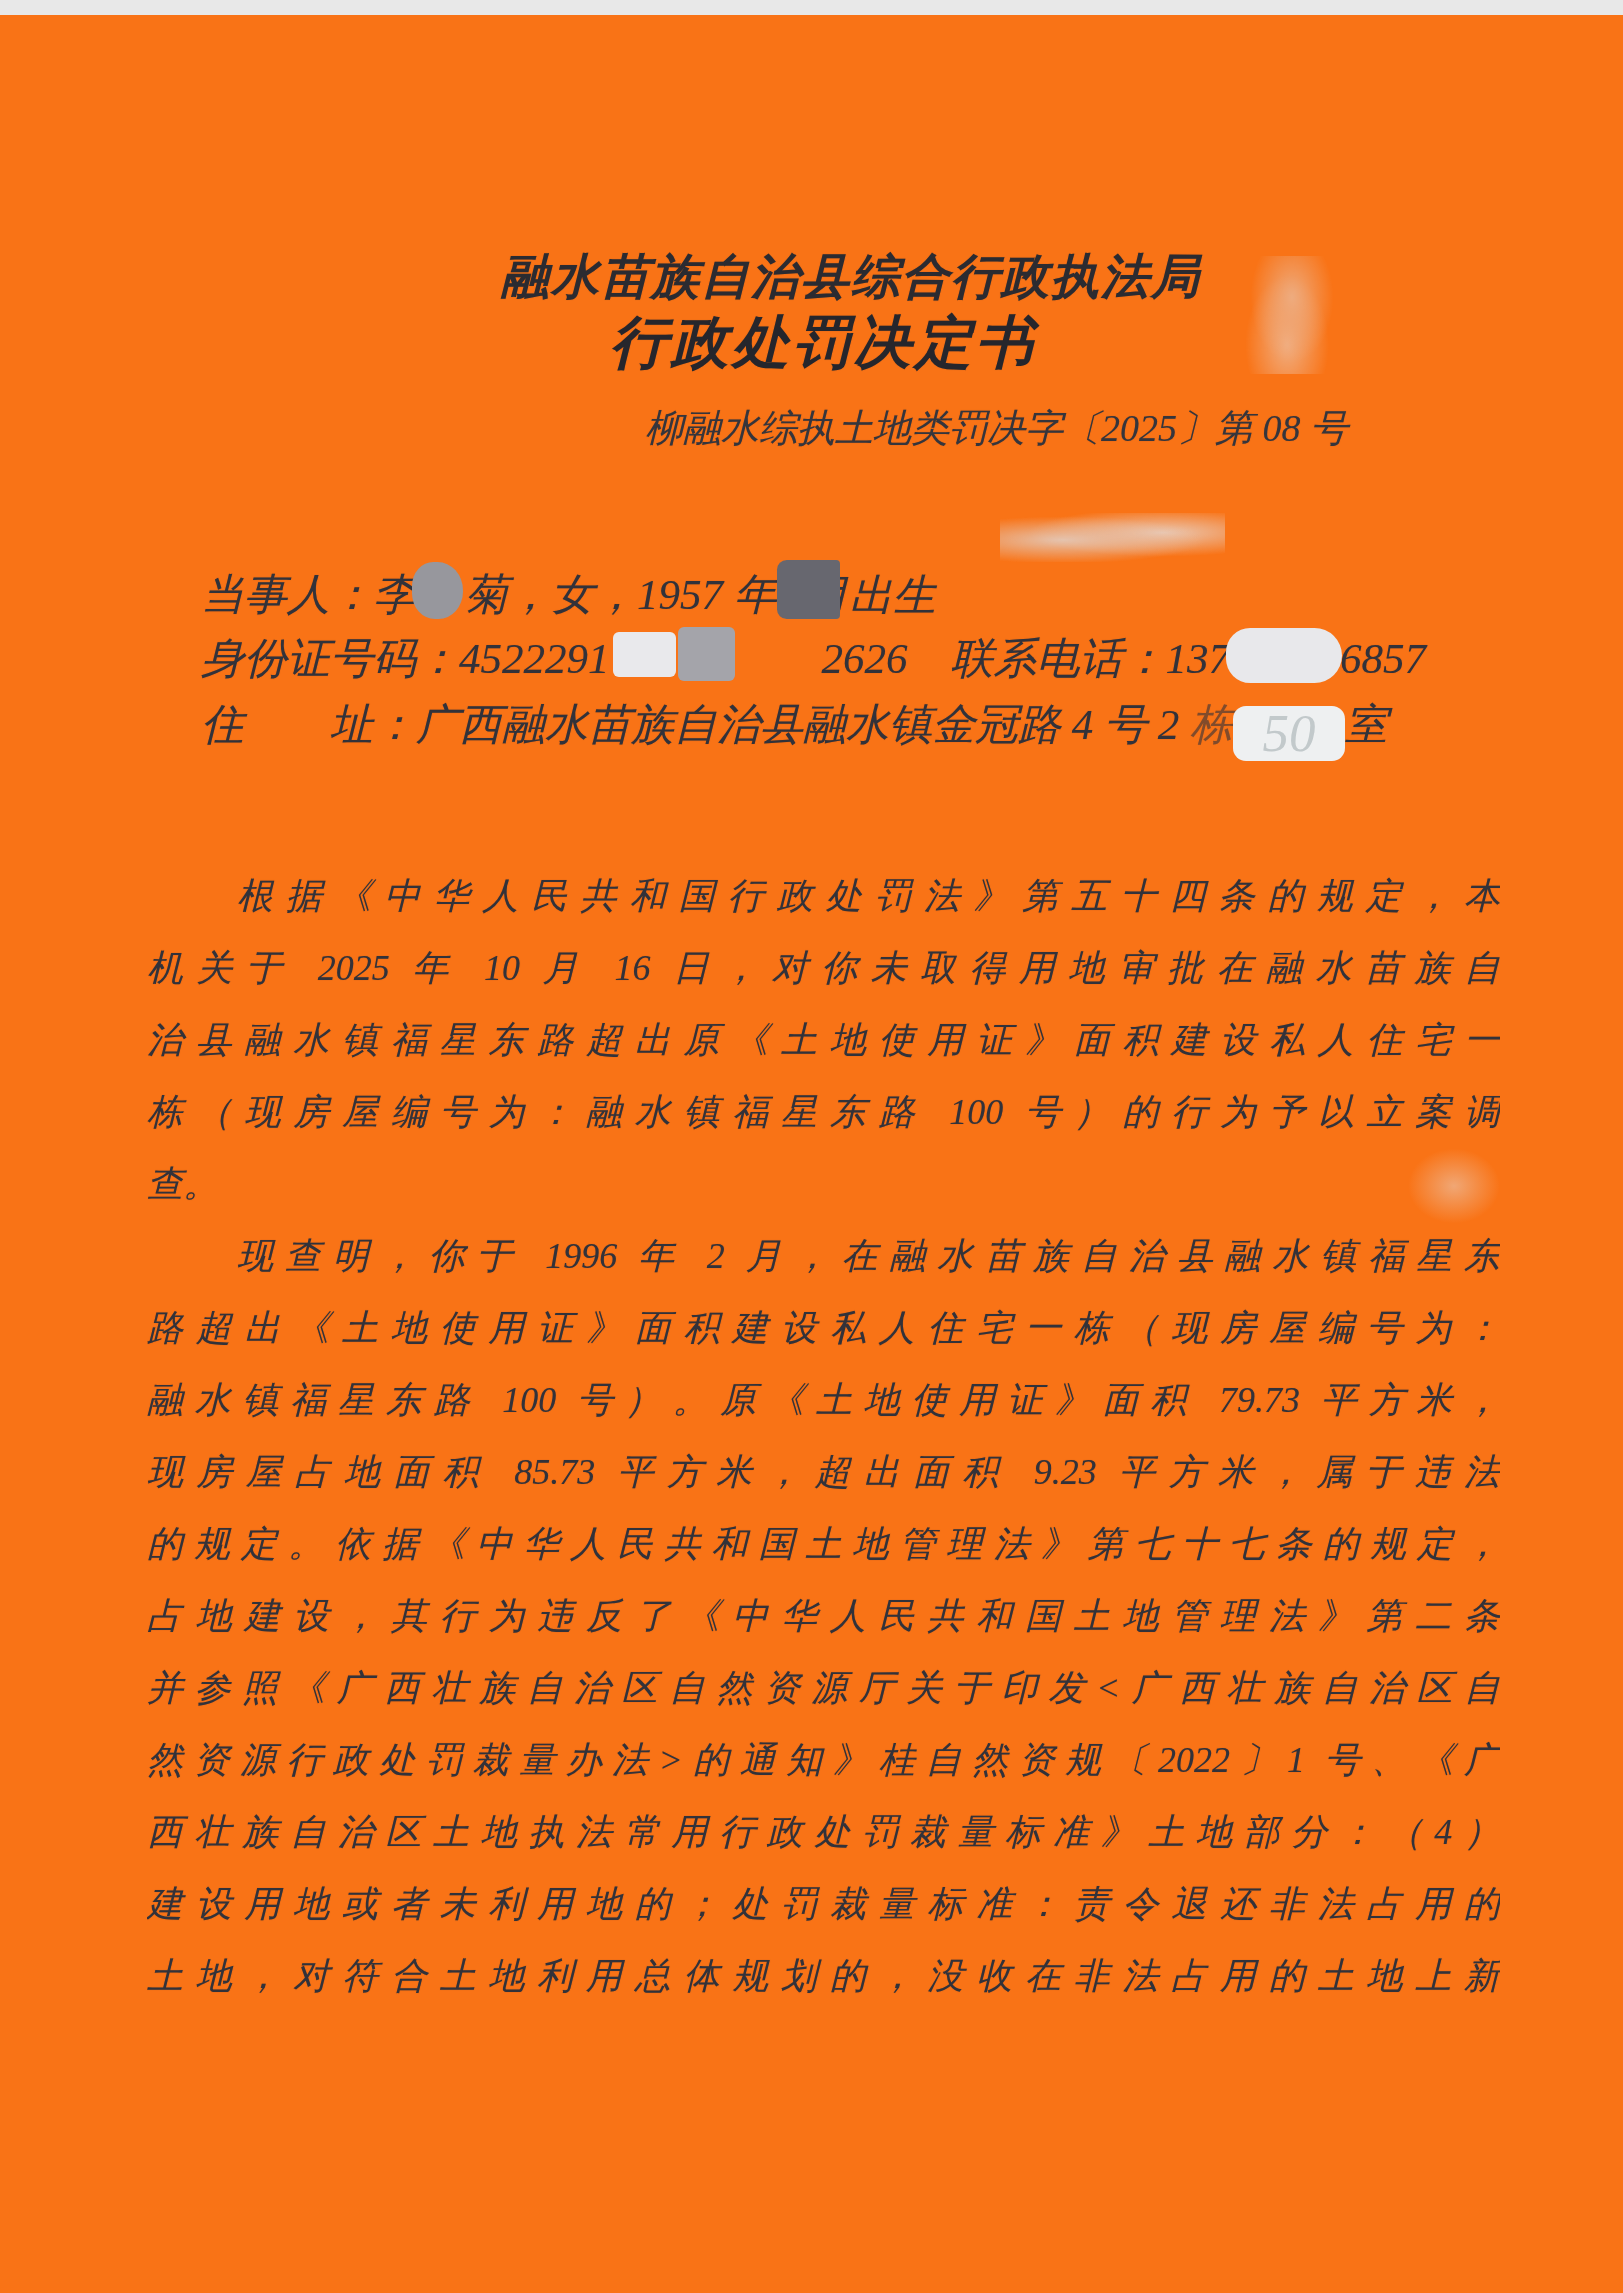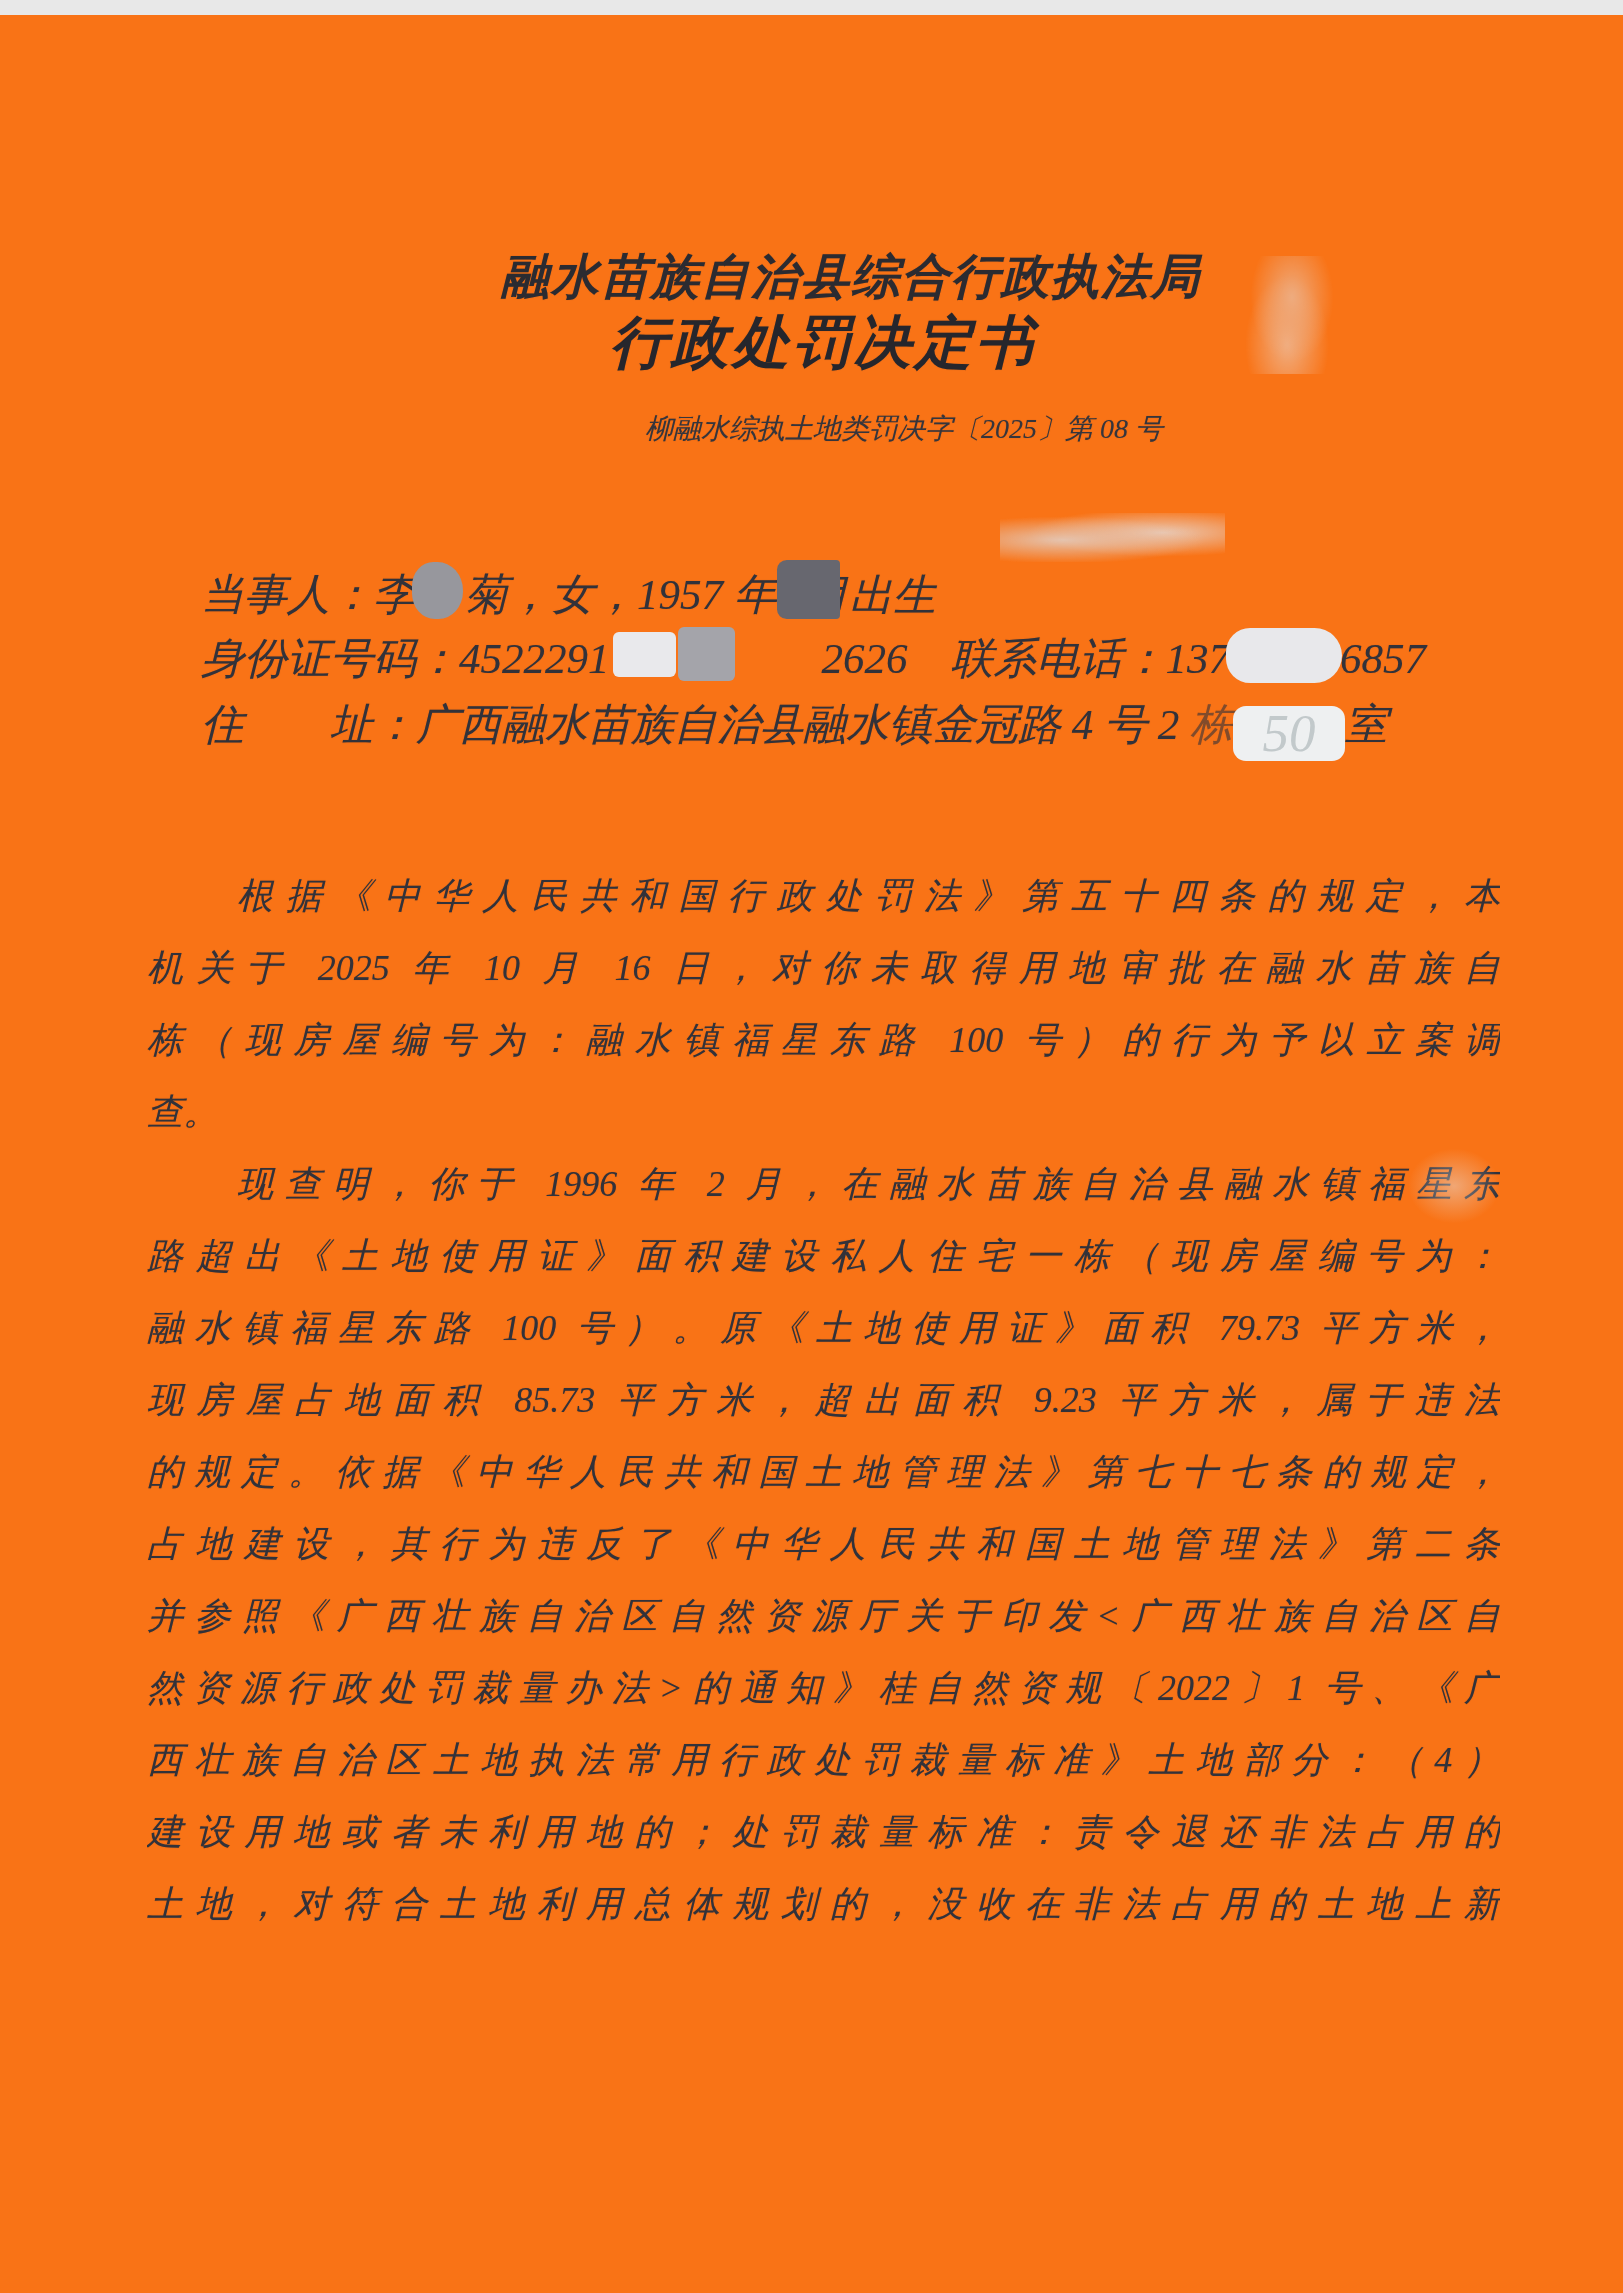--- a/index.html
+++ b/index.html
@@ -33,21 +33,21 @@
     text-align:center;
     font-family:"Liberation Sans","DejaVu Sans",sans-serif;
     font-weight:bold;
     font-size:57px;
     line-height:67px;
     color:#26262c;
     letter-spacing:3.9px;
   }
   .doc-number {
     margin-top:27.4px;
-    font-size:28px;
+    font-size:38px;
     line-height:51px;
     padding-left:498px;
     color:#35353c;
     white-space:nowrap;
   }
   
   .party {
     margin-top:106px;
     padding-left:54px;
     font-size:43px;
@@ -154,20 +154,21 @@
       <span>身份证号码：</span><span>4522291</span><span class="redact ghost"></span><span class="redact mid"></span><span class="spacer sp-88"></span><span>2626</span><span class="spacer sp-44"></span><span>联系电话：137</span><span class="redact lightblob"></span><span>6857</span>
     </div>
     <div class="pline">
       <span>住　　址：广西融水苗族自治县融水镇金冠路 4 号 2 </span><span class="faded">栋</span><span class="redact lightbox">50</span><span>室</span>
     </div>
   </div>
 
   <div class="docbody">
     <div class="bline indent">根据《中华人民共和国行政处罚法》第五十四条的规定，本</div>
     <div class="bline">机关于 2025 年 10 月 16 日，对你未取得用地审批在融水苗族自</div>
+    <div class="bline">治县融水镇福星东路超出原《土地使用证》面积建设私人住宅一</div>
     <div class="bline">栋（现房屋编号为：融水镇福星东路 100 号）的行为予以立案调</div>
     <div class="bline endline">查。</div>
     <div class="bline indent">现查明，你于 1996 年 2 月，在融水苗族自治县融水镇福星东</div>
     <div class="bline">路超出《土地使用证》面积建设私人住宅一栋（现房屋编号为：</div>
     <div class="bline">融水镇福星东路 100 号）。原《土地使用证》面积 79.73 平方米，</div>
     <div class="bline">现房屋占地面积 85.73 平方米，超出面积 9.23 平方米，属于违法</div>
     <div class="bline">的规定。依据《中华人民共和国土地管理法》第七十七条的规定，</div>
     <div class="bline">占地建设，其行为违反了《中华人民共和国土地管理法》第二条</div>
     <div class="bline">并参照《广西壮族自治区自然资源厅关于印发&lt;广西壮族自治区自</div>
     <div class="bline">然资源行政处罚裁量办法&gt;的通知》桂自然资规〔2022〕1 号、《广</div>

